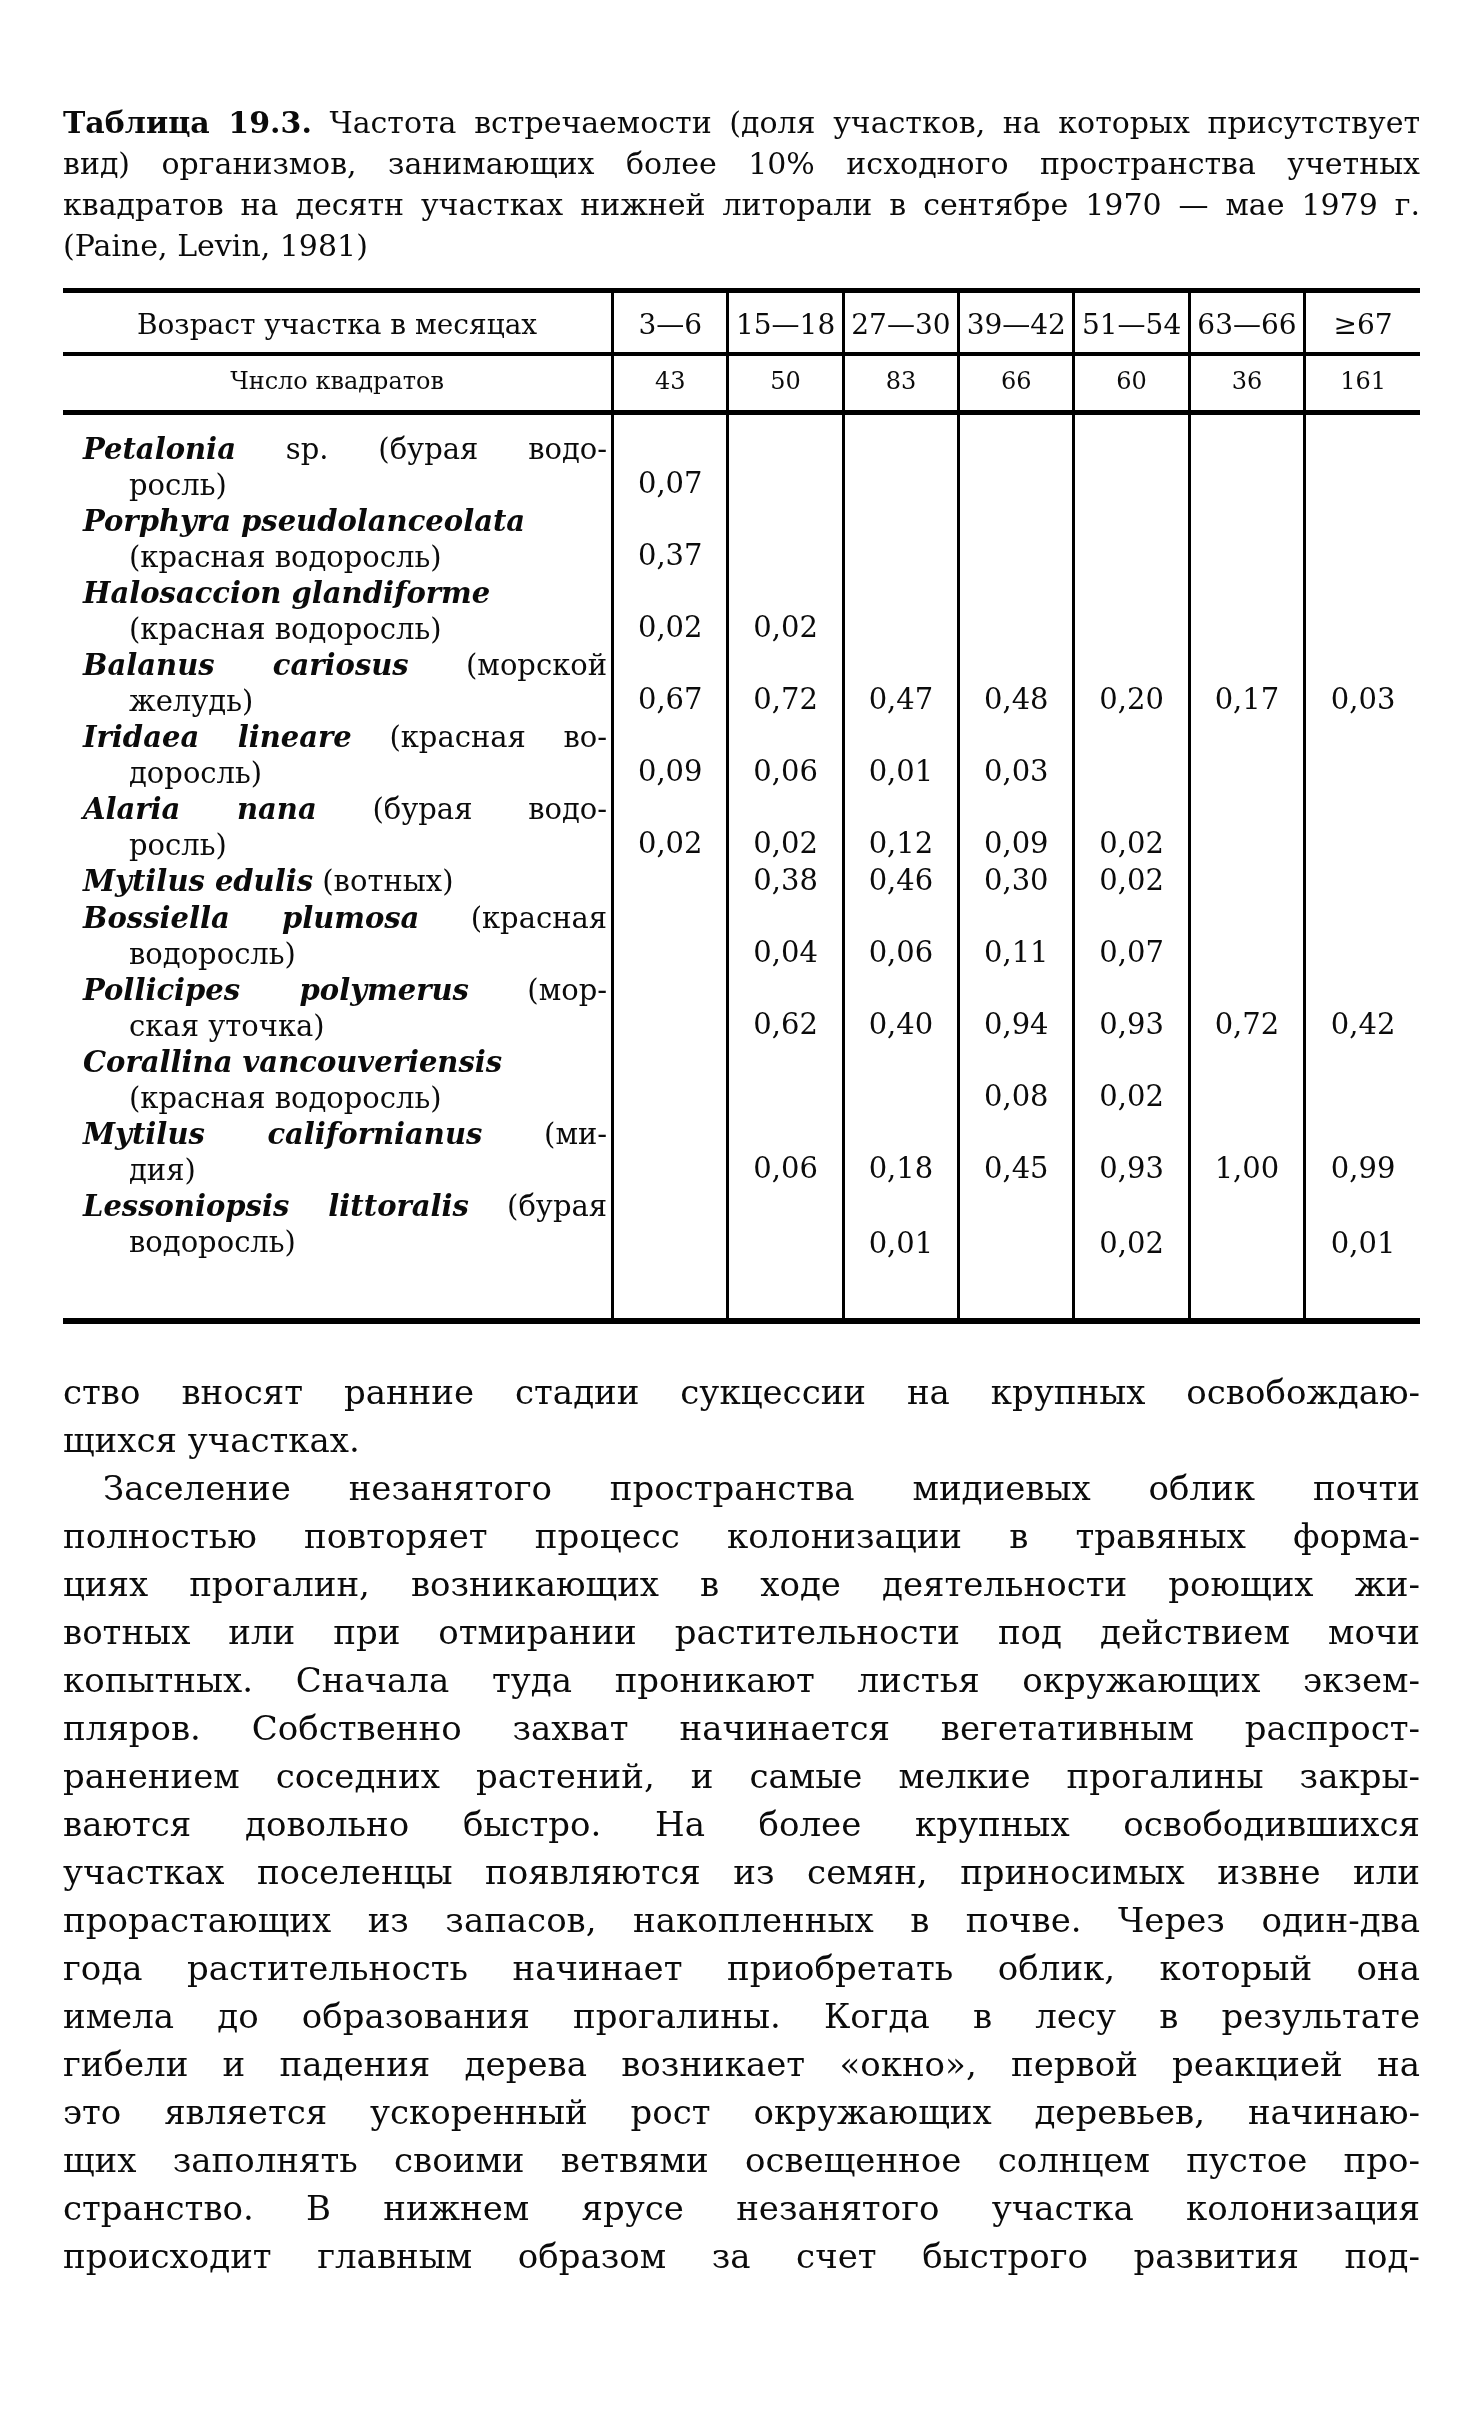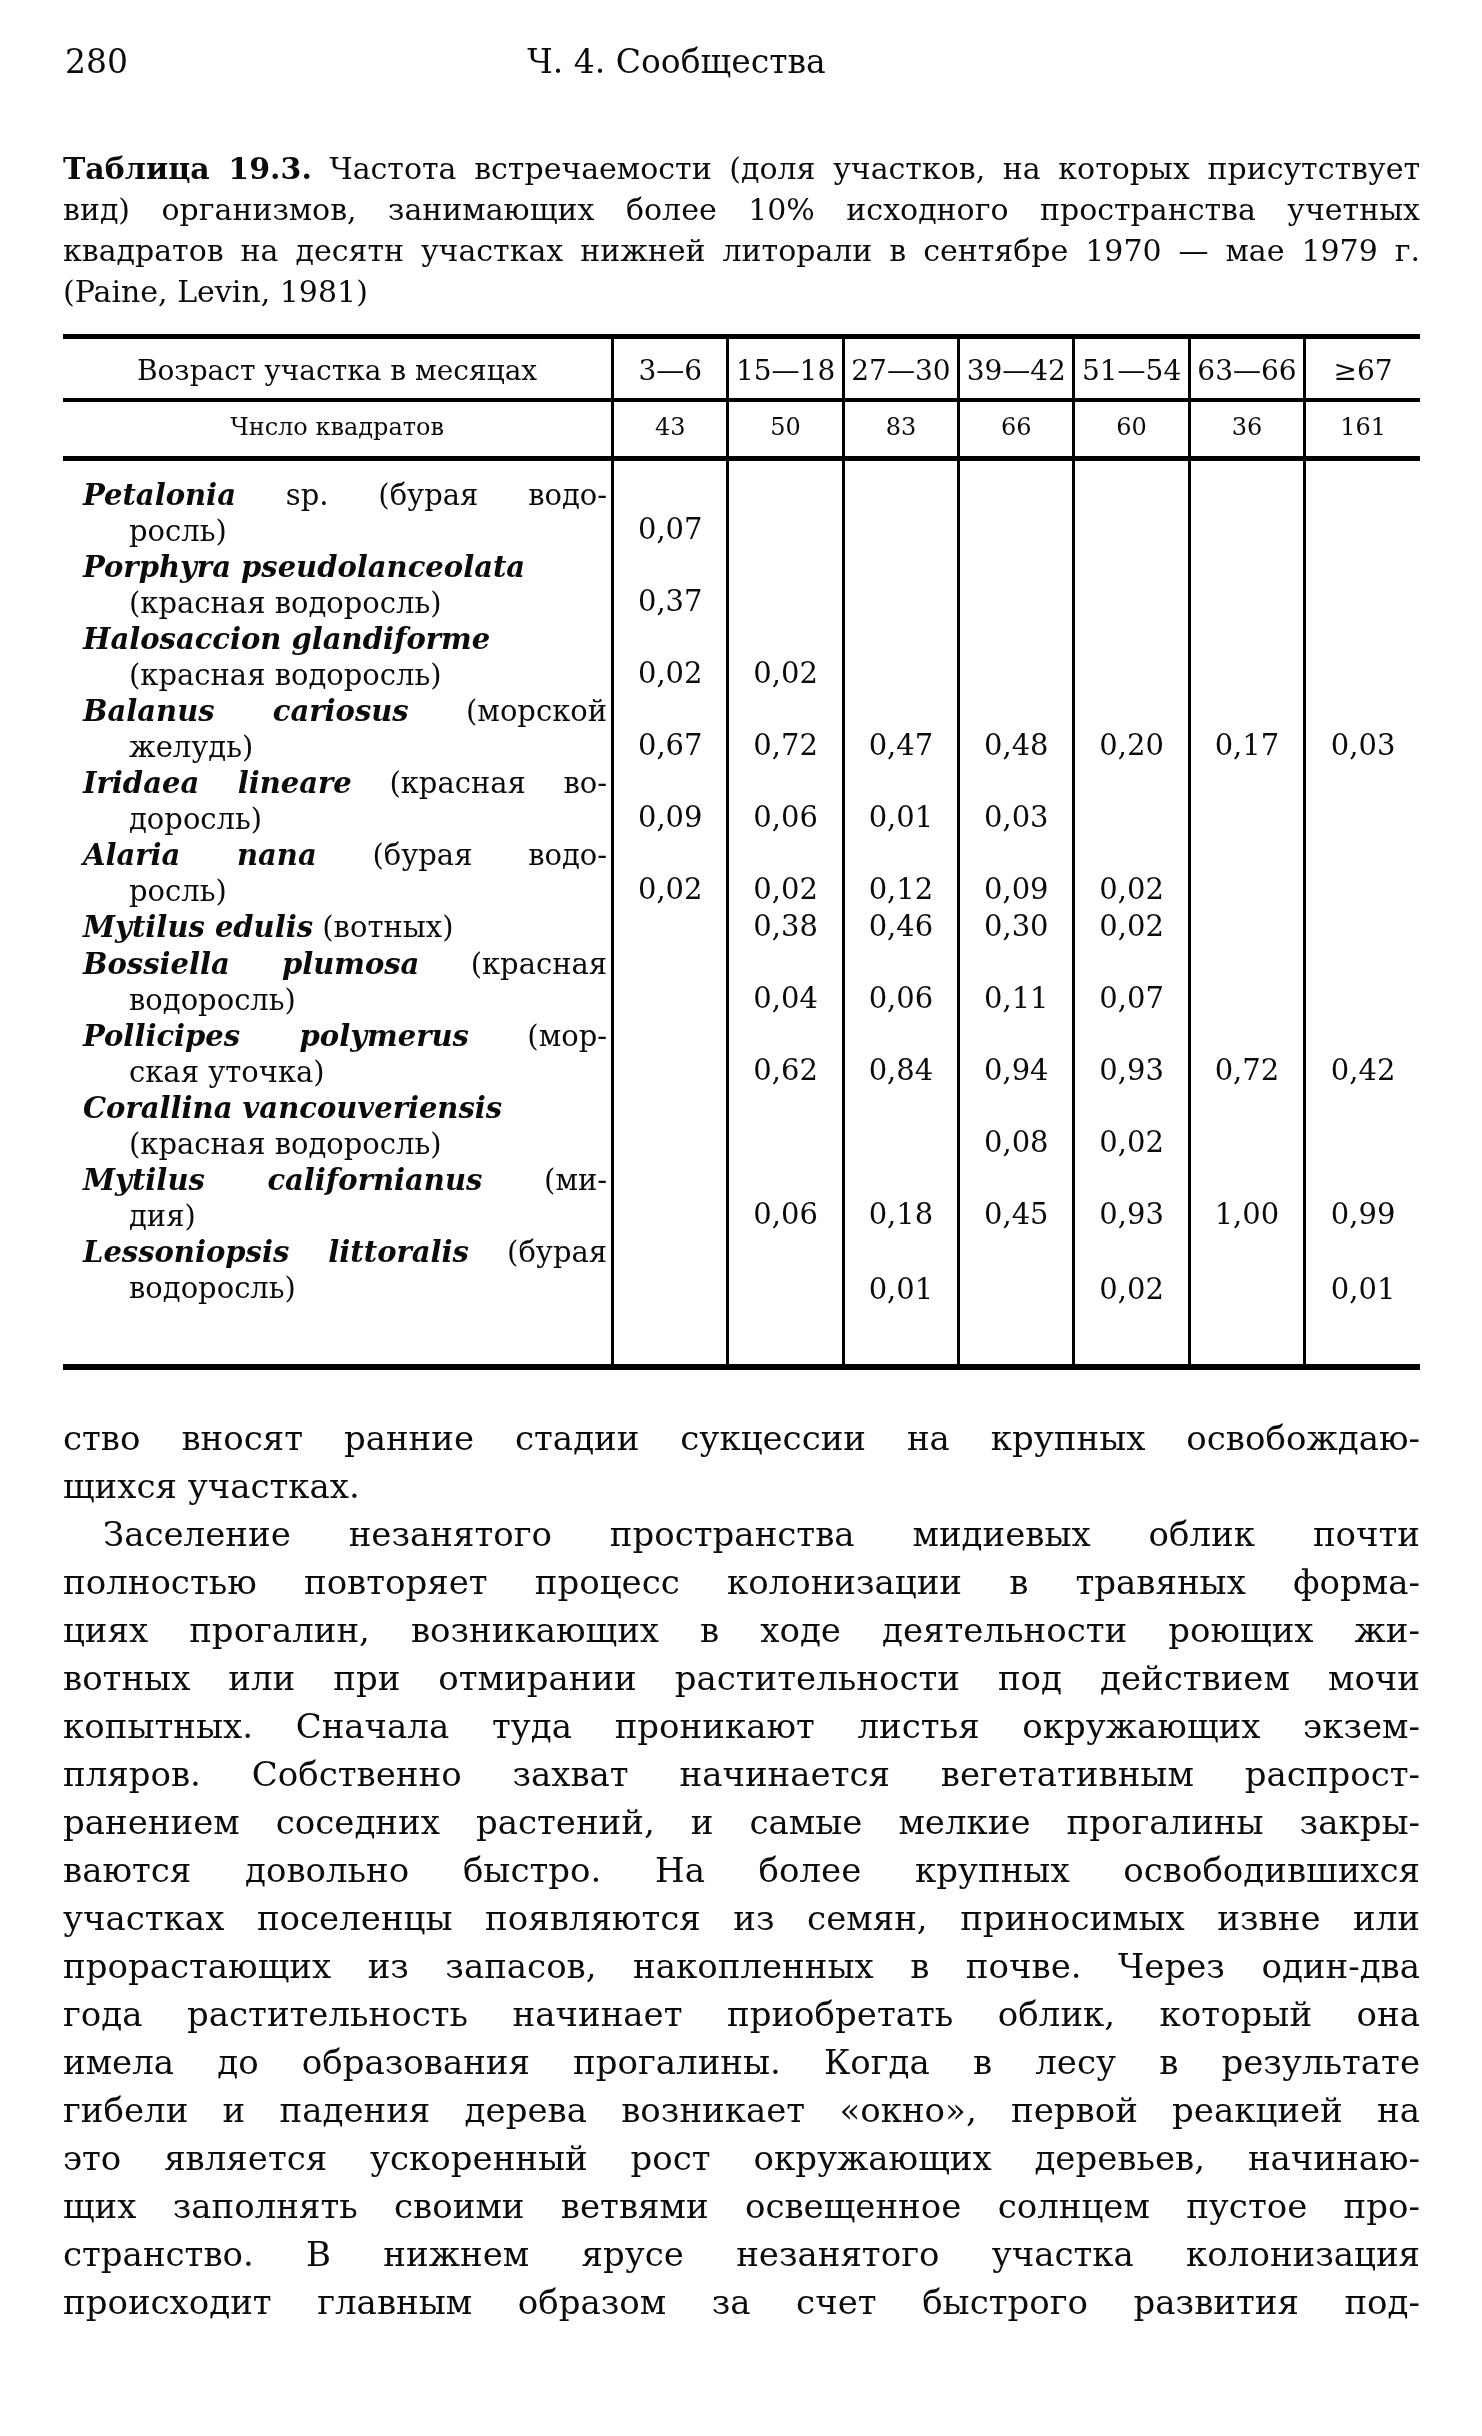--- a/index.html
+++ b/index.html
@@ -42,24 +42,20 @@
   .bodytext{margin-top:44px;font-size:34px;line-height:48px;}
   .bl{text-align:justify;text-align-last:justify;}
   .bl.noj{text-align:left;text-align-last:left;}
   .bl.ind{text-indent:40px;}
 </style>
 </head>
 <body>
 
 <div class="page">
 
-  <div class="toprow">
-    <span class="pagenum">280</span>
-    <div class="rhead">Ч. 4. Сообщества</div>
-  </div>
 
   <div class="caption">
     <div class="jl"><span class="cap-b">Таблица 19.3.</span><span> Частота встречаемости (доля участков, на которых присутствует</span></div>
     <div class="jl">вид) организмов, занимающих более 10% исходного пространства учетных</div>
     <div class="jl">квадратов на десятн участках нижней литорали в сентябре 1970 — мае 1979 г.</div>
     <div>(Paine, Levin, 1981)</div>
   </div>
 
   <table class="dtable">
     <colgroup>
@@ -199,21 +195,21 @@
         <td class="v vl"></td>
         <td class="v vl"></td>
       </tr>
       <tr>
         <td class="sp">
           <div class="l1 j"><span class="lat">Pollicipes polymerus</span><span> (мор-</span></div>
           <div class="l2">ская уточка)</div>
         </td>
         <td class="v vl"></td>
         <td class="v vl">0,62</td>
-        <td class="v vl">0,84</td>
+        <td class="v vl">0,40</td>
         <td class="v vl">0,94</td>
         <td class="v vl">0,93</td>
         <td class="v vl">0,72</td>
         <td class="v vl">0,42</td>
       </tr>
       <tr>
         <td class="sp">
           <div class="l1"><span class="lat">Corallina vancouveriensis</span><span></span></div>
           <div class="l2">(красная водоросль)</div>
         </td>

